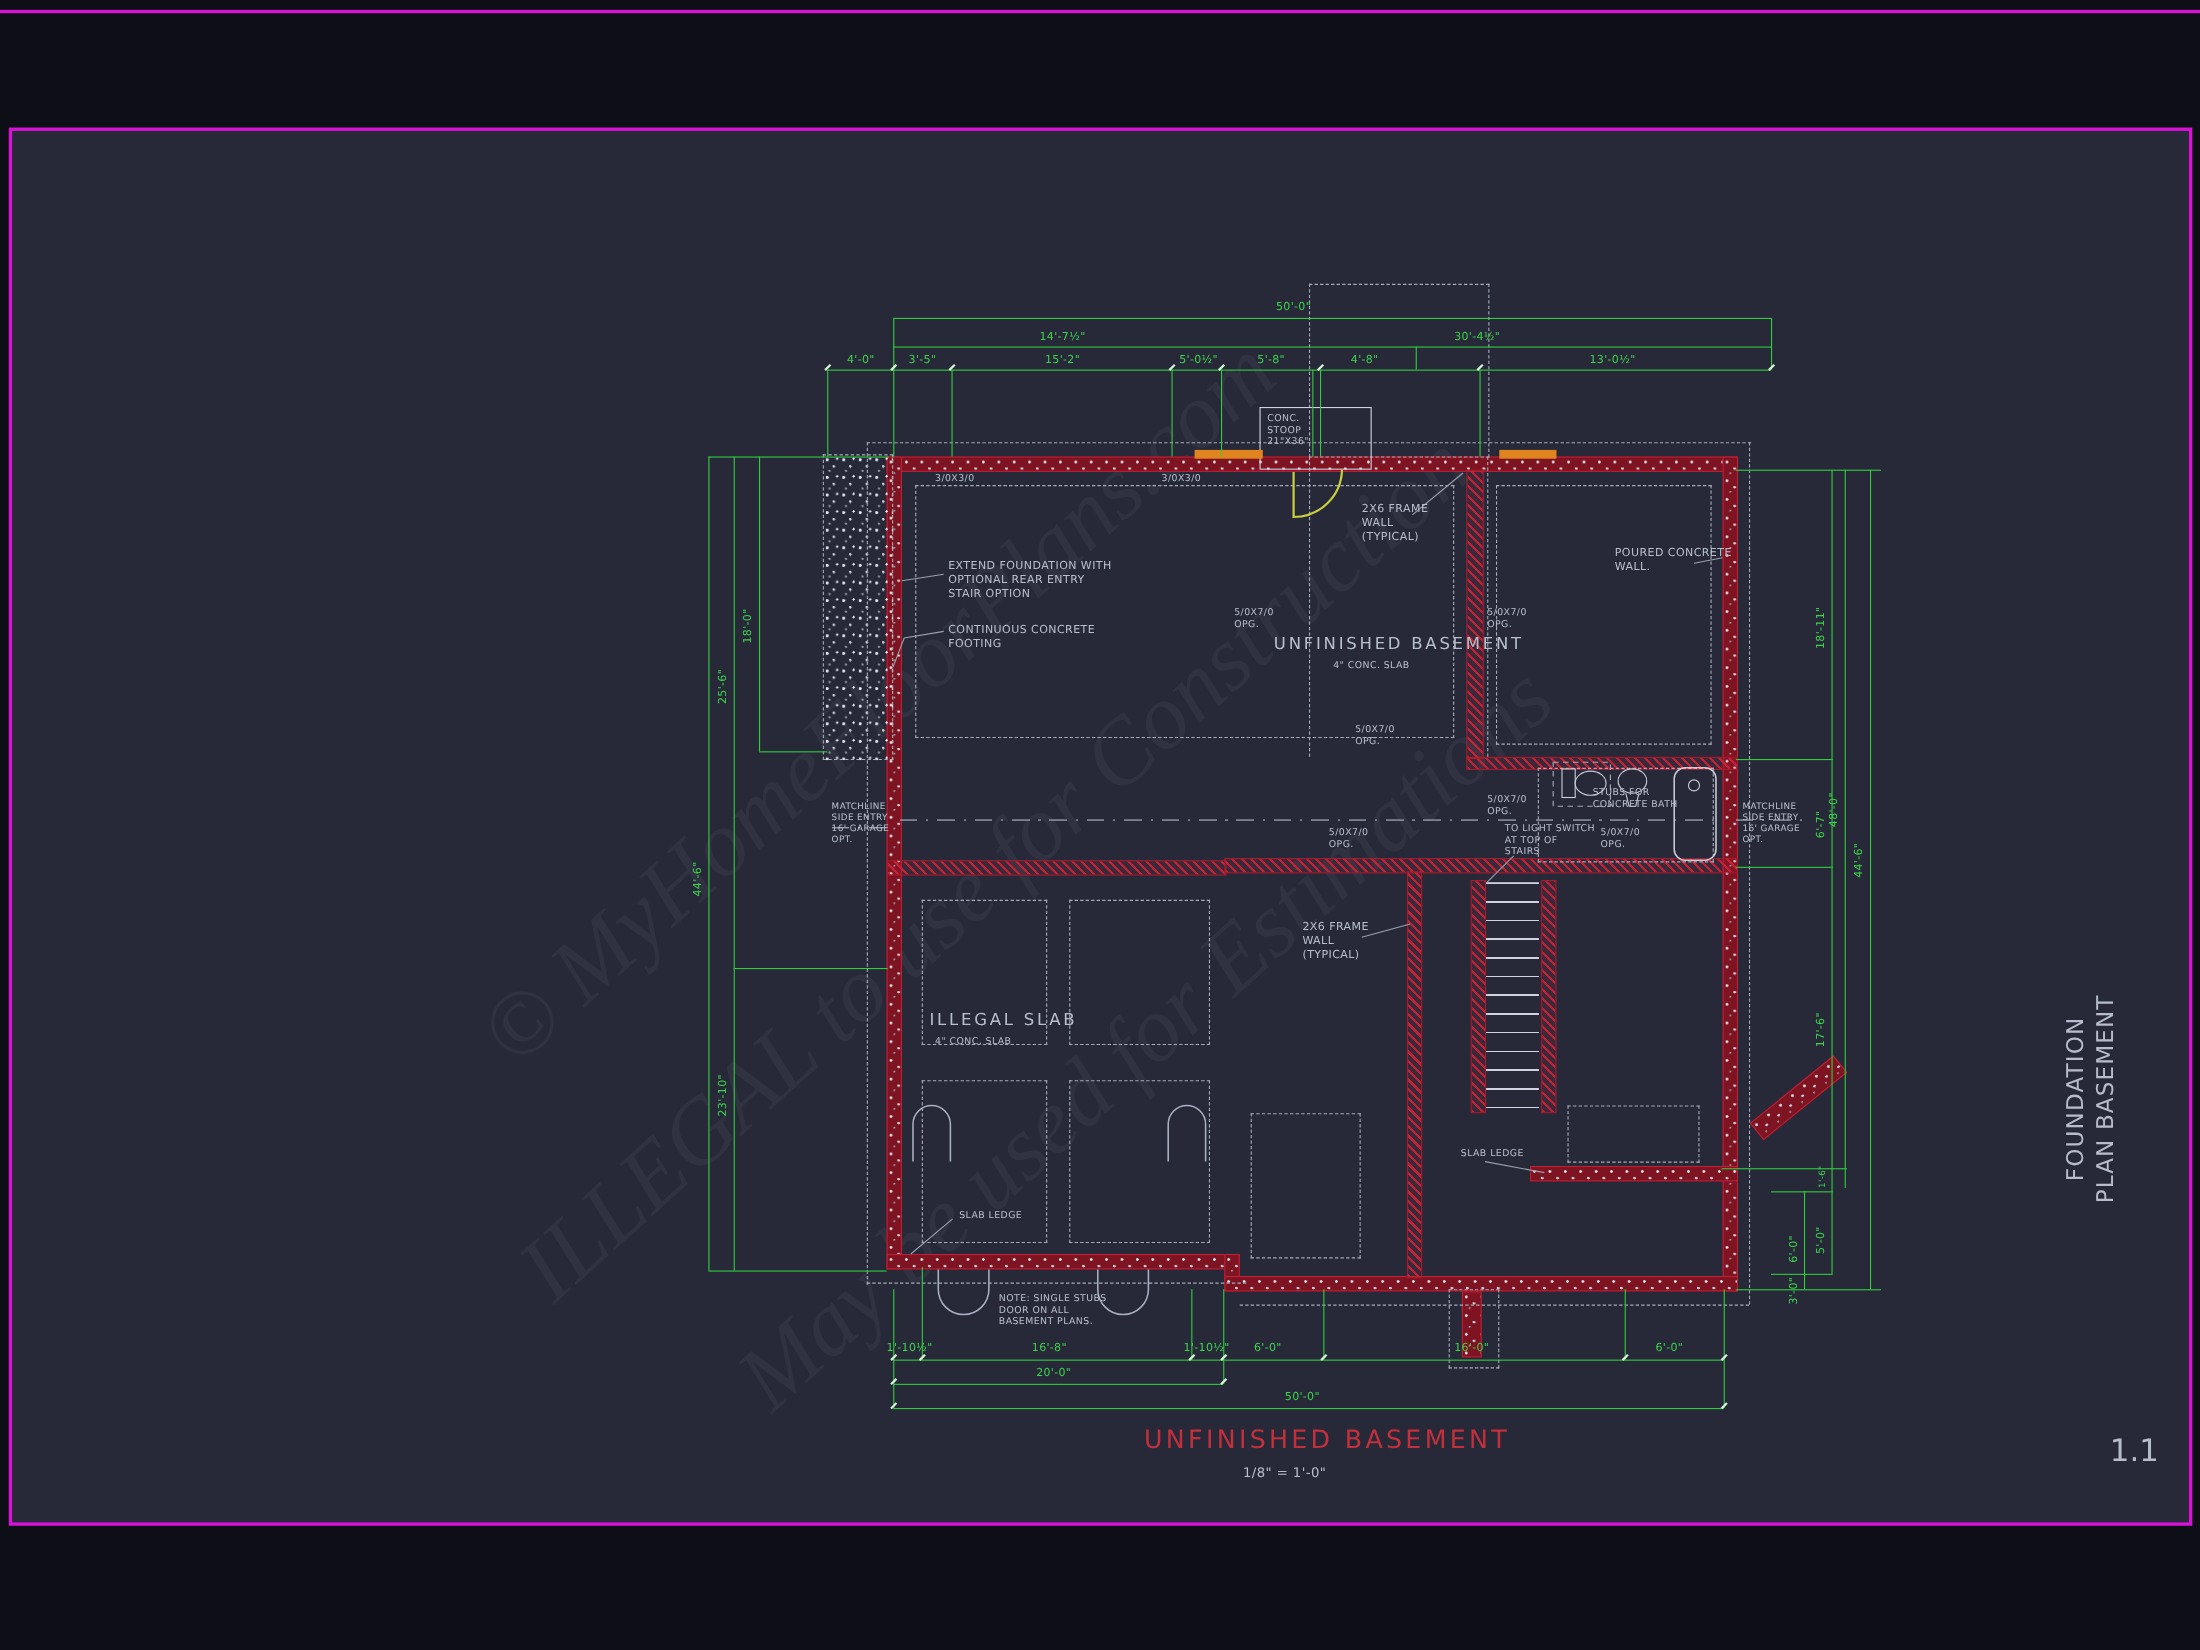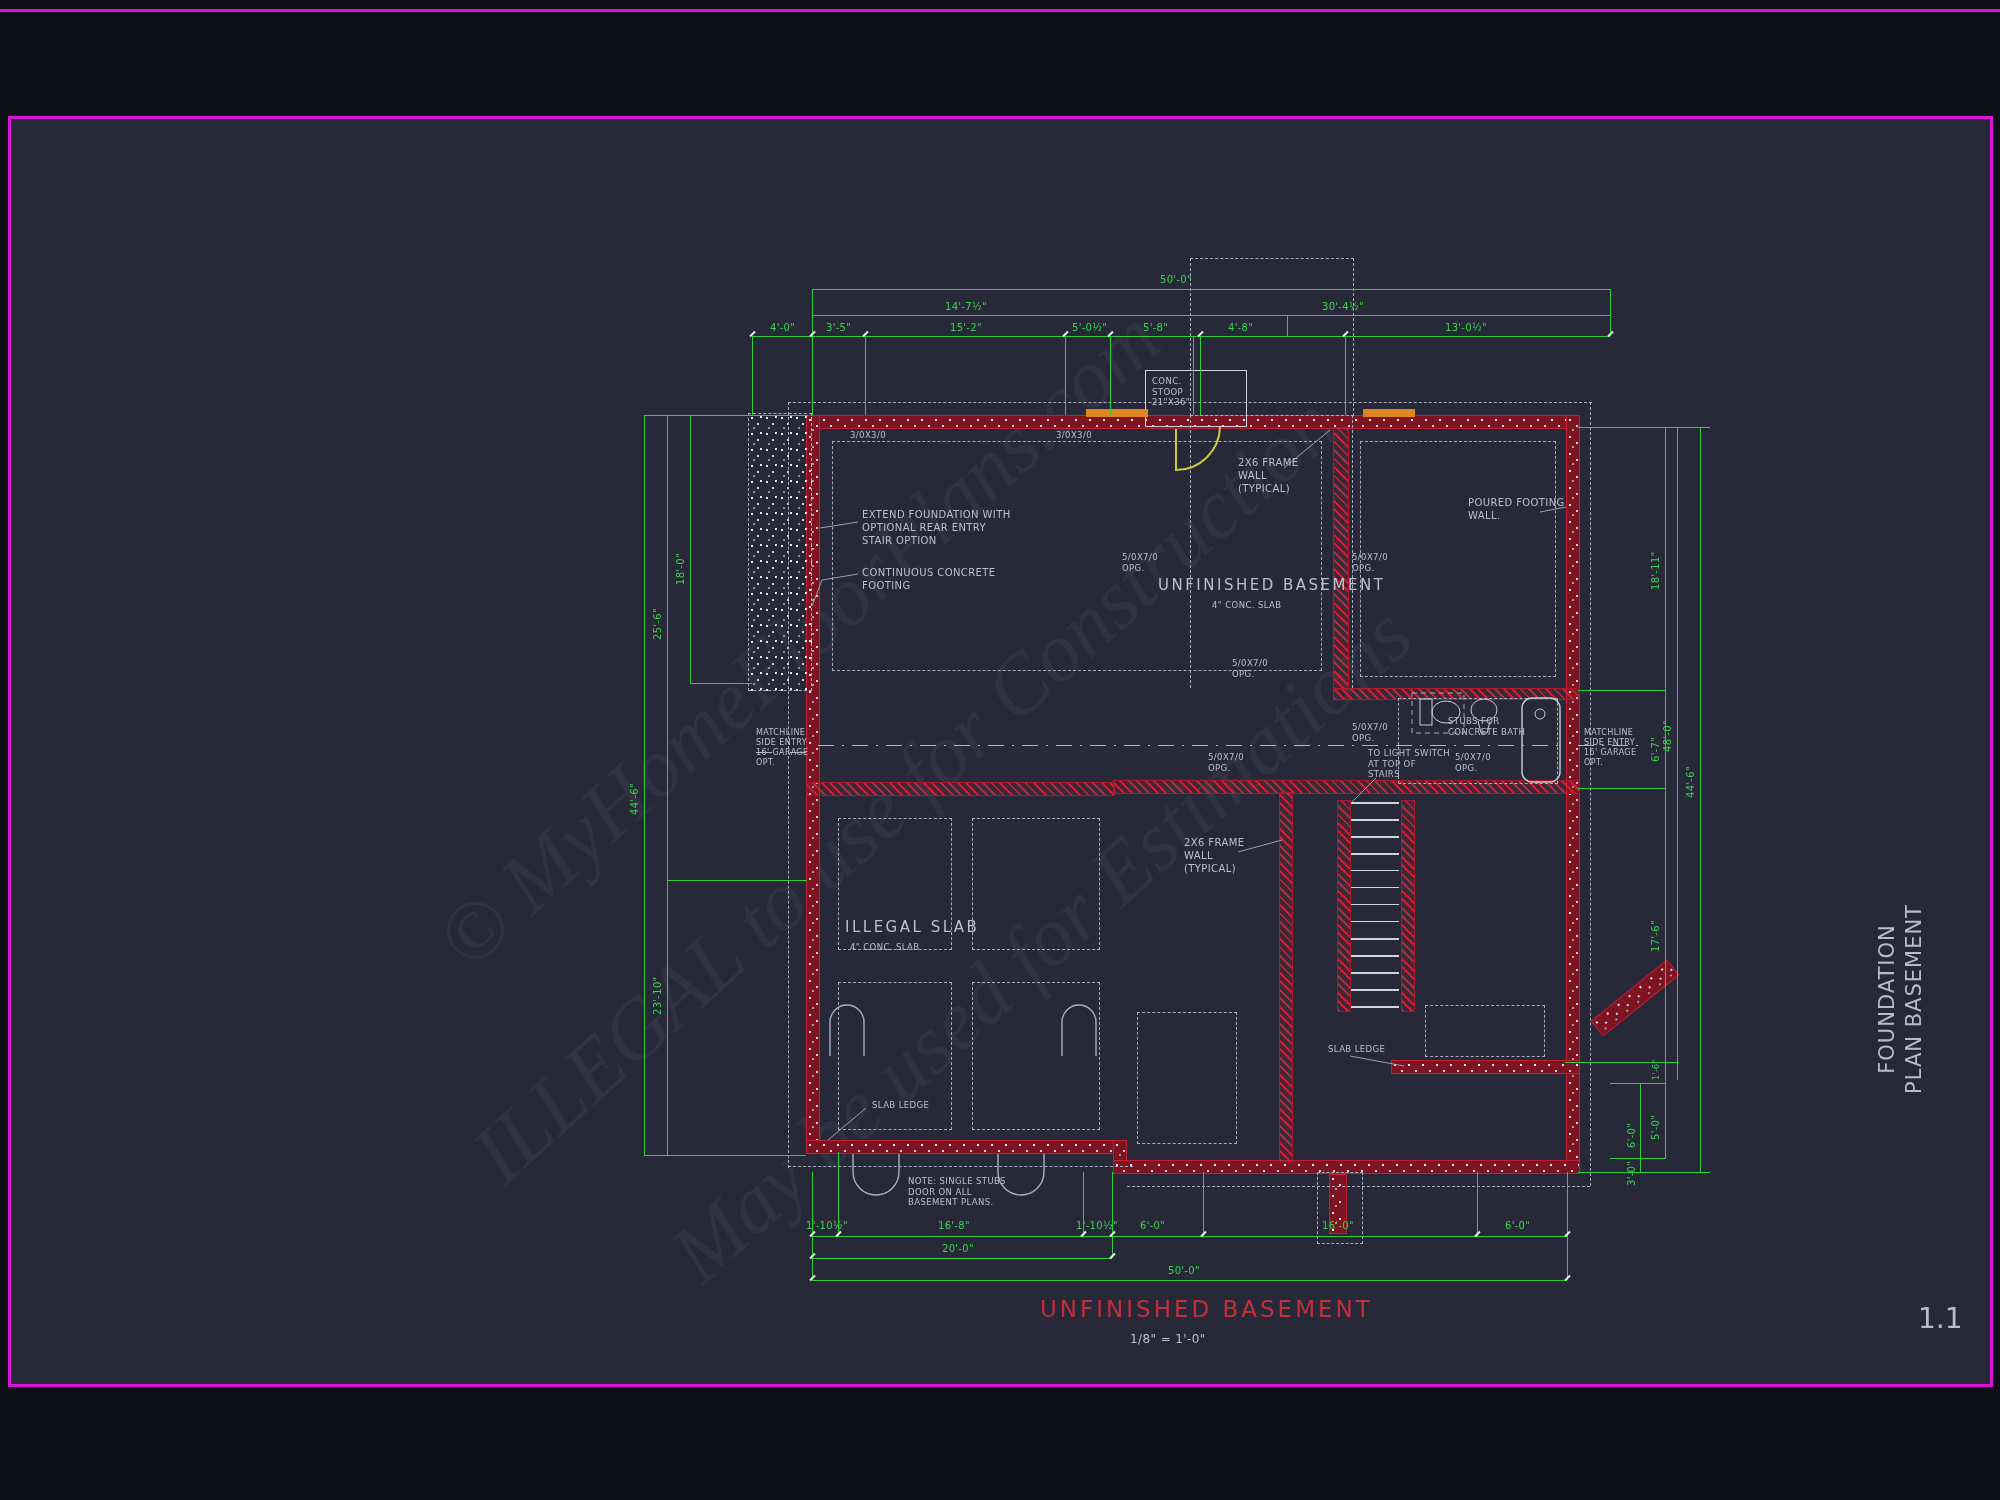--- a/index.html
+++ b/index.html
@@ -218,21 +218,21 @@
 STOOP
 21"X36"</div>
 <div class="abs t" style="left:862px;top:508px">EXTEND FOUNDATION WITH
 OPTIONAL REAR ENTRY
 STAIR OPTION</div>
 <div class="abs t" style="left:862px;top:566px">CONTINUOUS CONCRETE
 FOOTING</div>
 <div class="abs t" style="left:1238px;top:456px">2X6 FRAME
 WALL
 (TYPICAL)</div>
-<div class="abs t" style="left:1468px;top:496px">POURED FOOTING
+<div class="abs t" style="left:1468px;top:496px">POURED CONCRETE
 WALL.</div>
 <div class="abs t" style="left:1158px;top:576px;font-size:15px;letter-spacing:2.5px">UNFINISHED BASEMENT</div>
 <div class="abs t s8" style="left:1212px;top:600px">4" CONC. SLAB</div>
 <div class="abs t s8" style="left:1122px;top:552px">5/0X7/0
 OPG.</div>
 <div class="abs t s8" style="left:1352px;top:552px">5/0X7/0
 OPG.</div>
 <div class="abs t s8" style="left:1232px;top:658px">5/0X7/0
 OPG.</div>
 <div class="abs t s8" style="left:1208px;top:752px">5/0X7/0

